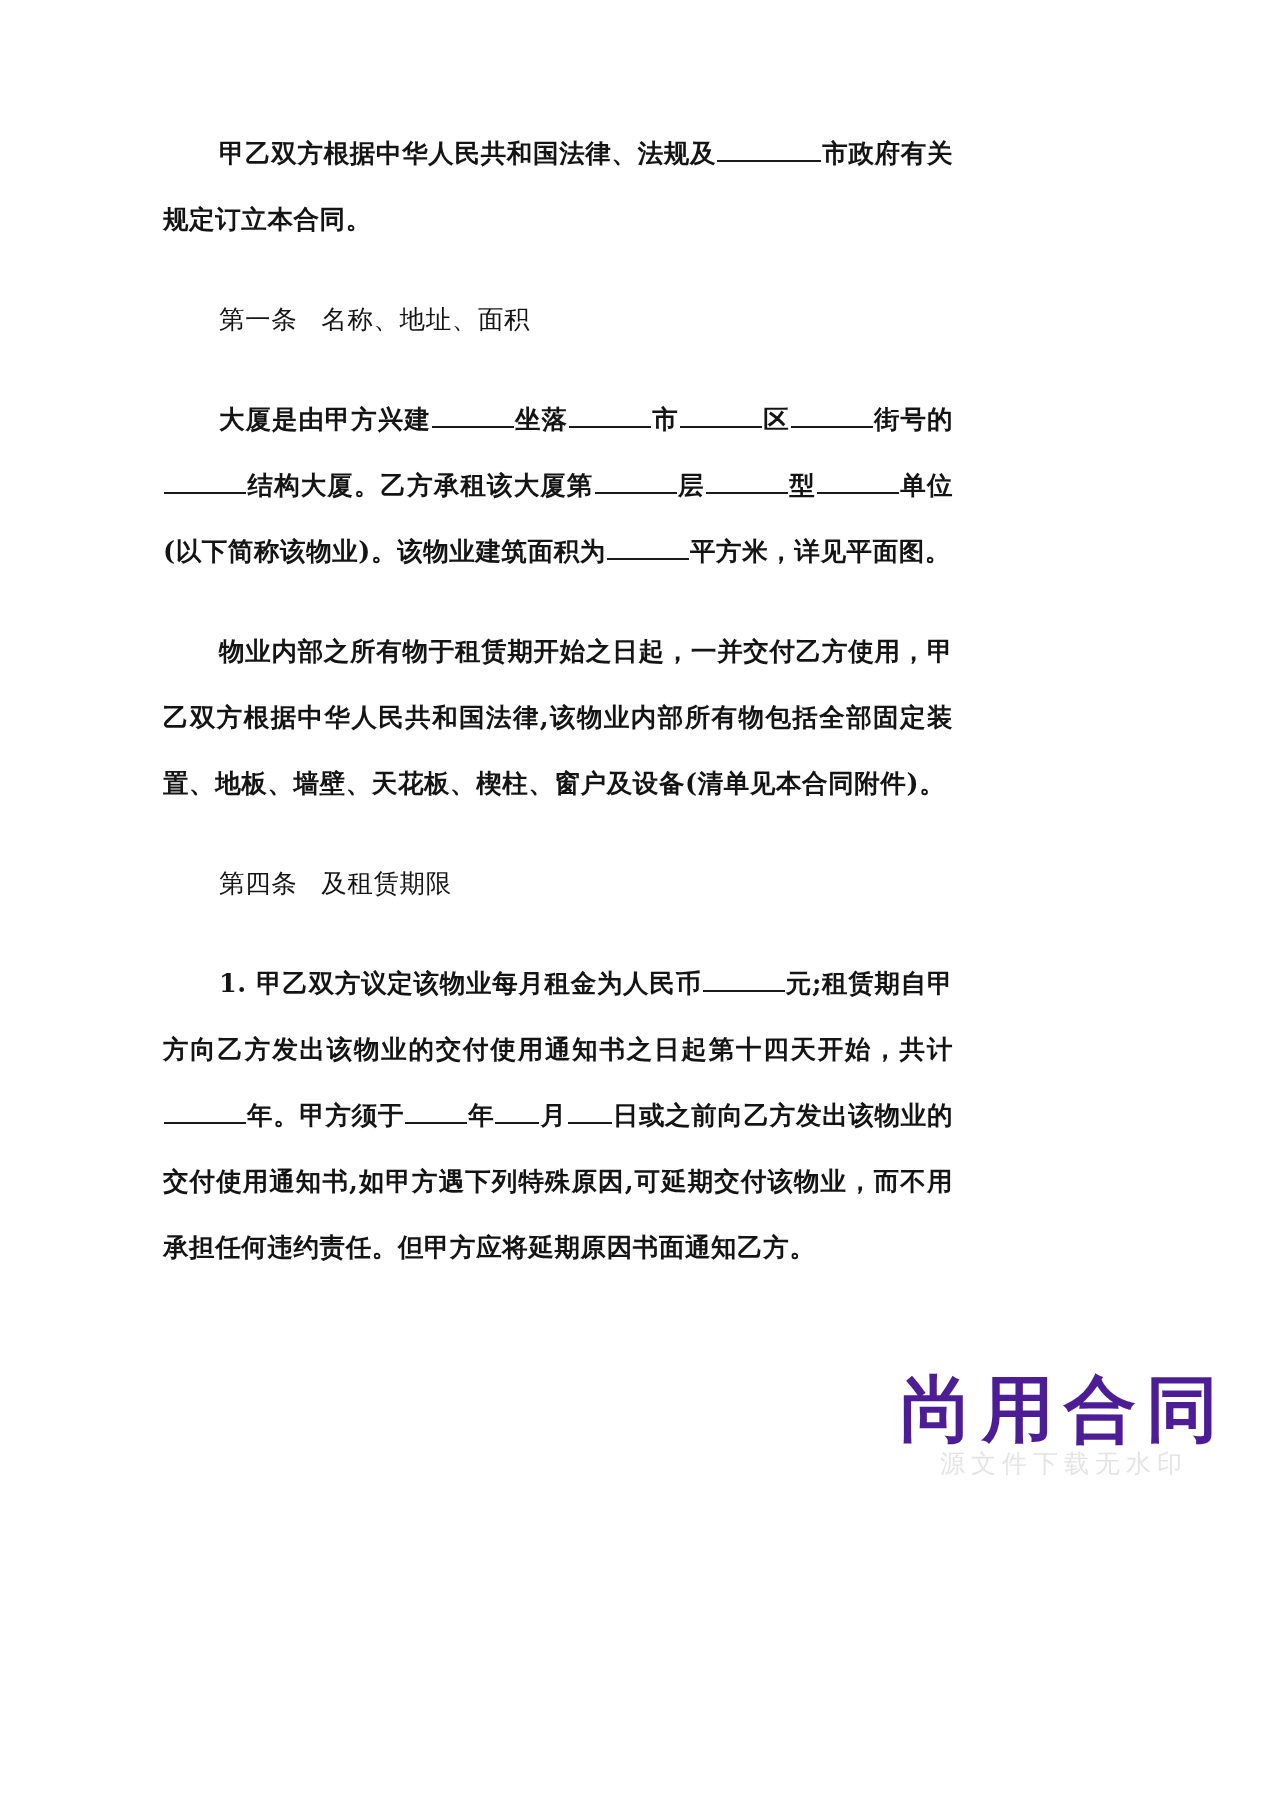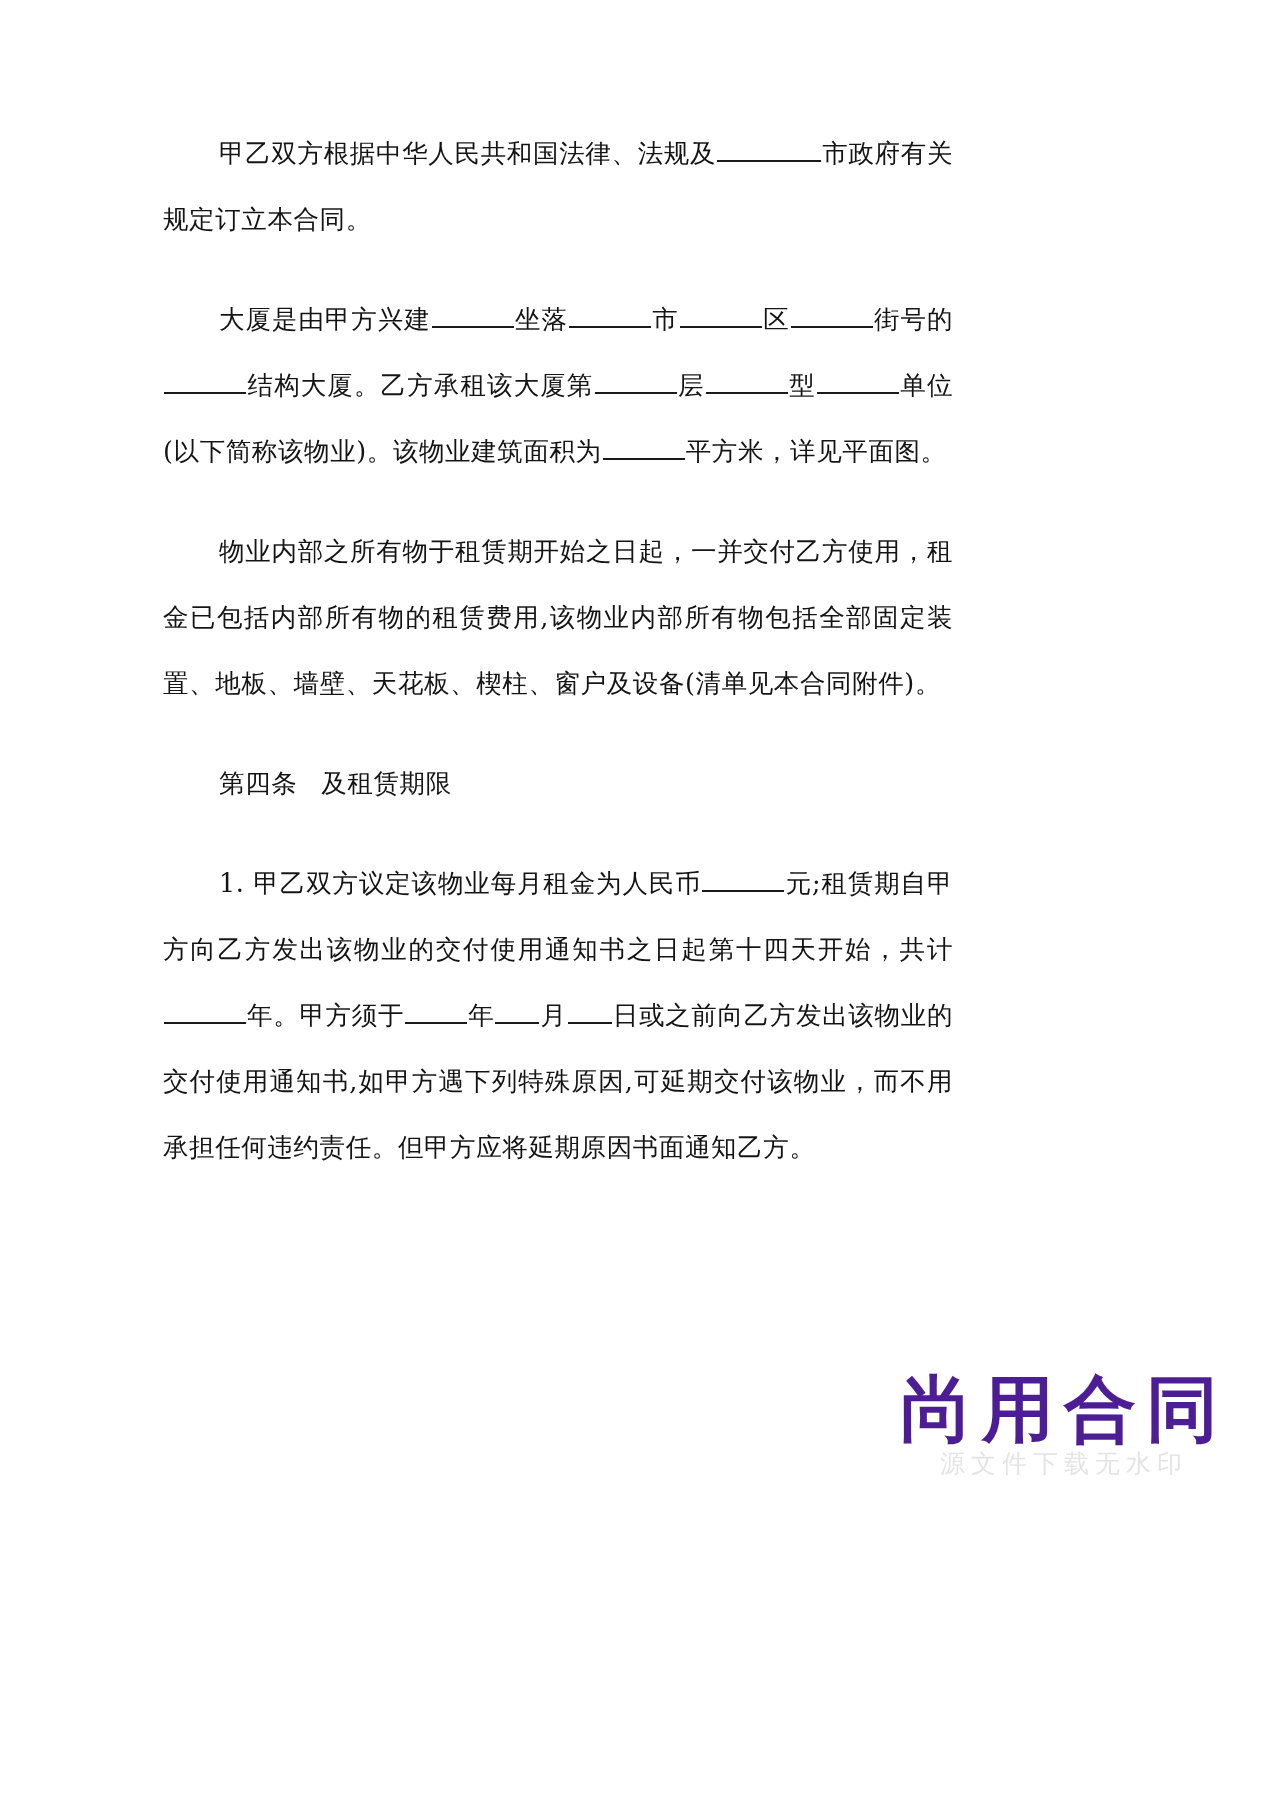--- a/index.html
+++ b/index.html
@@ -26,20 +26,21 @@
     line-height: 66px;
     color: #141414;
     text-align: justify;
     text-justify: inter-ideograph;
     letter-spacing: 0.6px;
     margin: 0 0 34px 0;
     word-break: break-all;
   }
   .para.indent {
     text-indent: 56px;
+    font-weight: bold;
   }
   .heading {
     font-size: 25.5px;
     line-height: 66px;
     color: #141414;
     letter-spacing: 0.6px;
     margin: 0 0 34px 0;
     text-indent: 56px;
   }
   .heading .gap {
@@ -88,28 +89,31 @@
 <body>
 
 <div class="page">
 
   <div class="doc-body">
 
     <p class="para indent">
       <span>甲乙双方根据中华人民共和国法律、法规及</span><span class="blank b-lg"></span><span>市政府有关规定订立本合同。</span>
     </p>
 
+    <p class="heading">
+      <span>第一条</span><span class="gap"></span><span>名称、地址、面积</span>
+    </p>
 
     <p class="para indent">
       <span>大厦是由甲方兴建</span><span class="blank b-md"></span><span>坐落</span><span class="blank b-md"></span><span>市</span><span class="blank b-md"></span><span>区</span><span class="blank b-md"></span><span>街号的</span><span class="blank b-md"></span><span>结构大厦。乙方承租该大厦第</span><span class="blank b-md"></span><span>层</span><span class="blank b-md"></span><span>型</span><span class="blank b-md"></span><span>单位(以下简称该物业)。该物业建筑面积为</span><span class="blank b-md"></span><span>平方米，详见平面图。</span>
     </p>
 
 
 
-    <p class="para indent">物业内部之所有物于租赁期开始之日起，一并交付乙方使用，租金已包括内部所有物的租赁费用,该物业内部所有物包括全部固定装置、地板、墙壁、天花板、楔柱、窗户及设备(清单见本合同附件)。</p>
+    <p class="para indent">物业内部之所有物于租赁期开始之日起，一并交付乙方使用，甲乙双方根据中华人民共和国法律,该物业内部所有物包括全部固定装置、地板、墙壁、天花板、楔柱、窗户及设备(清单见本合同附件)。</p>
 
     <p class="heading">
       <span>第四条</span><span class="gap"></span><span>及租赁期限</span>
     </p>
 
     <p class="para indent">
       <span>1. 甲乙双方议定该物业每月租金为人民币</span><span class="blank b-md"></span><span>元;租赁期自甲方向乙方发出该物业的交付使用通知书之日起第十四天开始，共计</span><span class="blank b-md"></span><span>年。甲方须于</span><span class="blank b-sm"></span><span>年</span><span class="blank b-xs"></span><span>月</span><span class="blank b-xs"></span><span>日或之前向乙方发出该物业的交付使用通知书,如甲方遇下列特殊原因,可延期交付该物业，而不用承担任何违约责任。但甲方应将延期原因书面通知乙方。</span>
     </p>
 
   </div>

